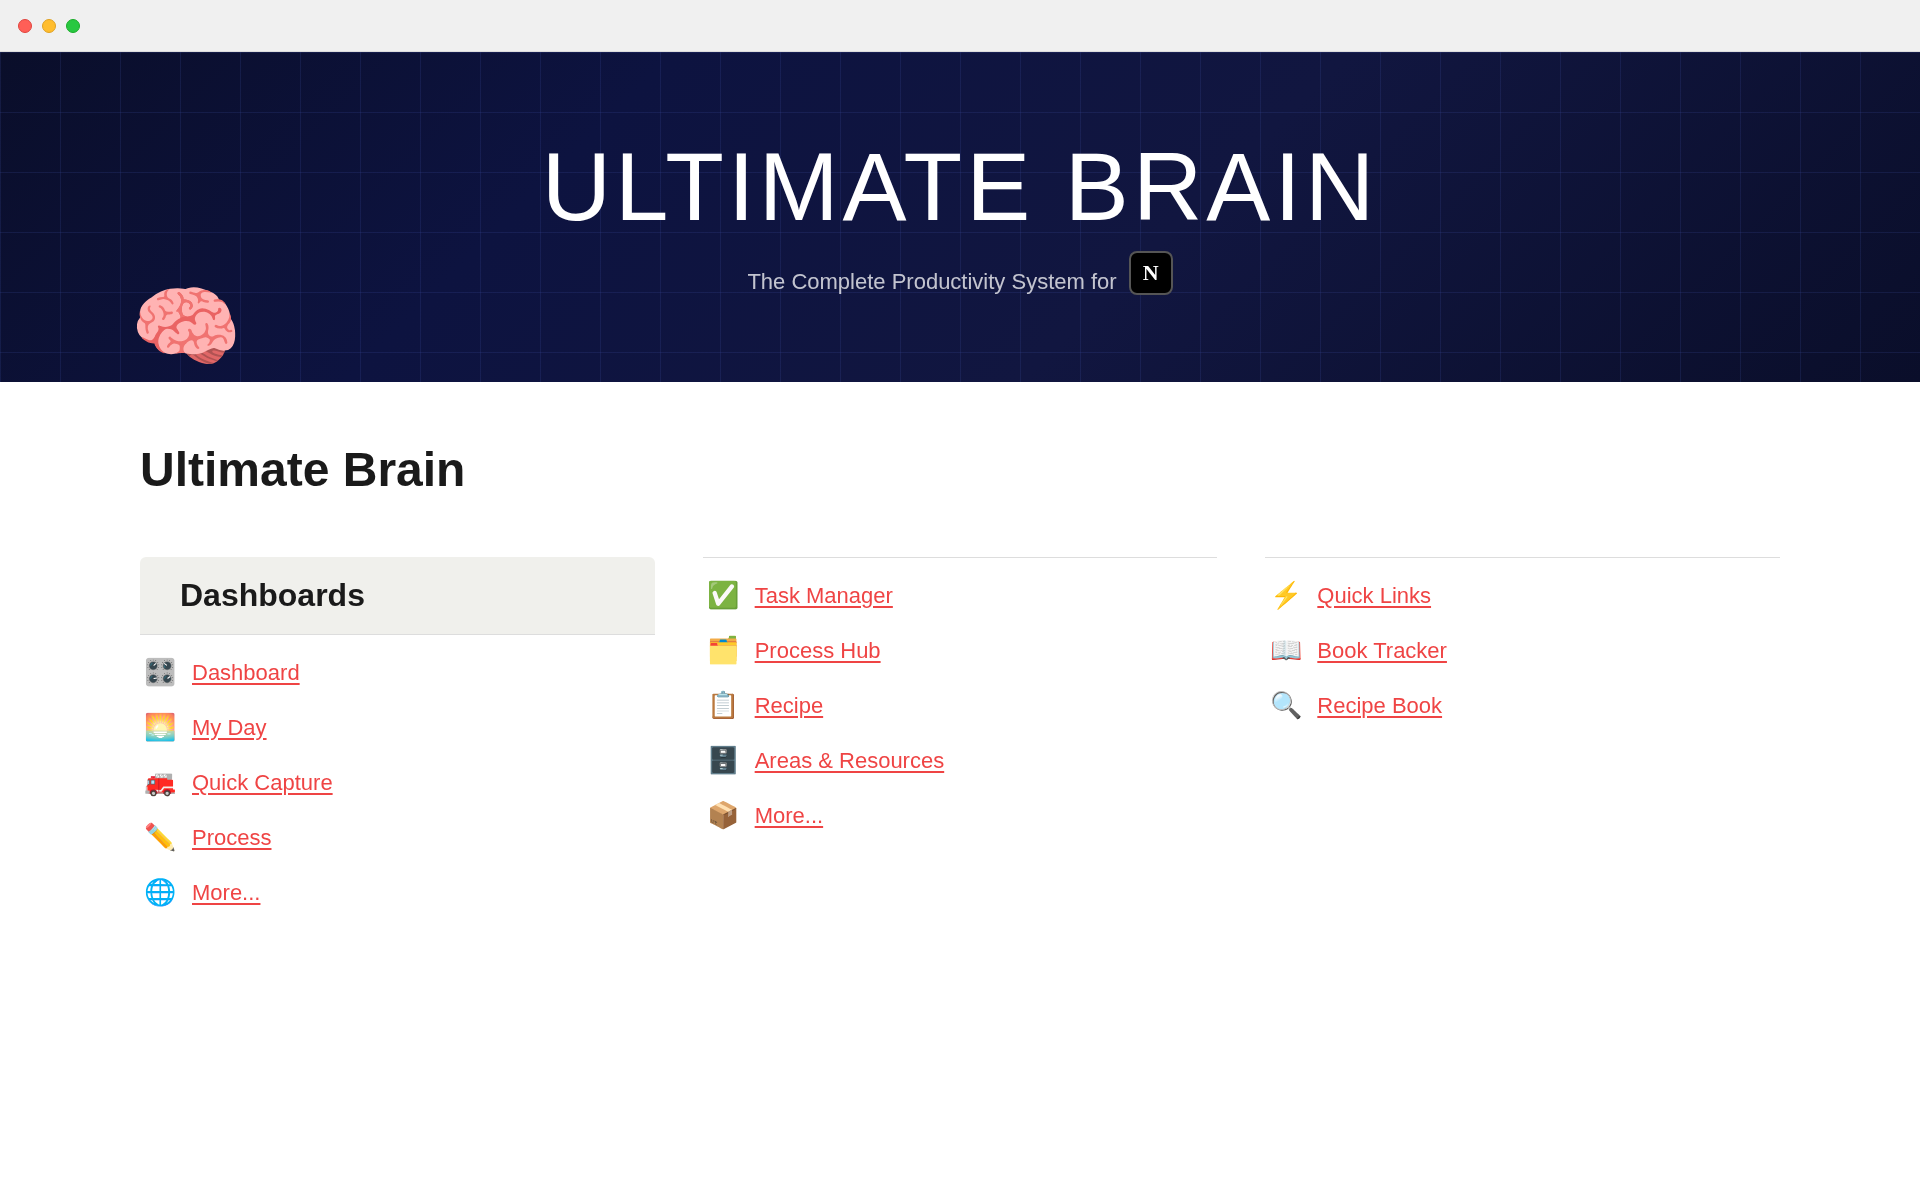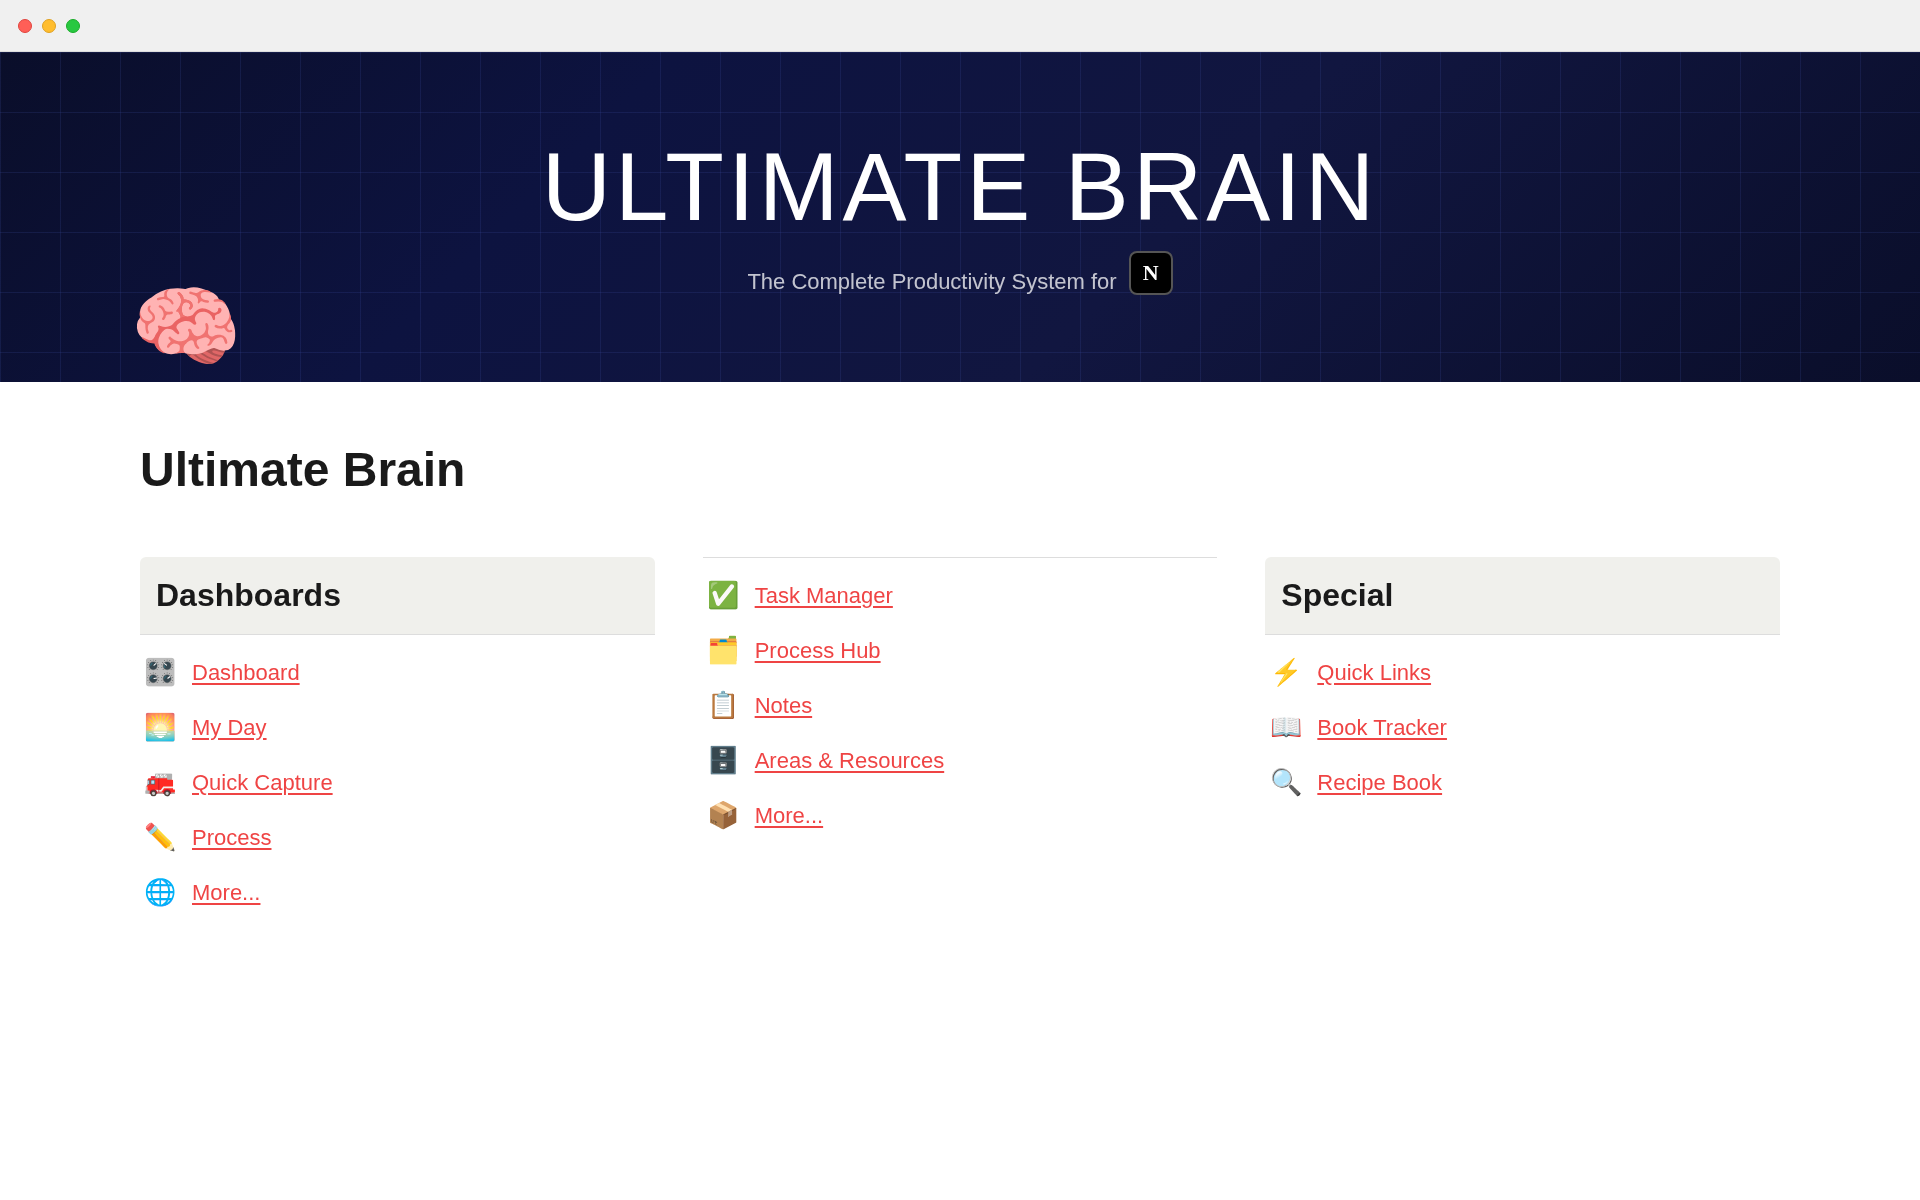--- a/index.html
+++ b/index.html
@@ -138,21 +138,21 @@
       gap: 48px;
     }
 
     .column-section {
       display: flex;
       flex-direction: column;
     }
 
     .column-header {
       background: #f0f0ec;
-      padding: 20px 16px;
+      padding: 20px 40px;
       border-radius: 6px 6px 0 0;
       margin-bottom: 0;
     }
 
     .column-header-title {
       font-size: 32px;
       font-weight: 700;
       color: #1a1a1a;
     }
 
@@ -256,34 +256,33 @@
           <div class="column-item">
             <span class="item-icon">✅</span>
             <span class="item-label">Task Manager</span>
           </div>
           <div class="column-item">
             <span class="item-icon">🗂️</span>
             <span class="item-label">Process Hub</span>
           </div>
           <div class="column-item">
             <span class="item-icon">📋</span>
-            <span class="item-label">Notes</span>
+            <span class="item-label">Recipe</span>
           </div>
           <div class="column-item">
             <span class="item-icon">🗄️</span>
             <span class="item-label">Areas &amp; Resources</span>
           </div>
           <div class="column-item">
             <span class="item-icon">📦</span>
             <span class="item-label">More...</span>
           </div>
         </div>
       </div>
       <div class="column-section">
-        <div class="column-header"><span class="column-header-title">Special</span></div>
         <div class="column-divider"></div>
         <div class="column-items">
           <div class="column-item">
             <span class="item-icon">⚡</span>
             <span class="item-label">Quick Links</span>
           </div>
           <div class="column-item">
             <span class="item-icon">📖</span>
             <span class="item-label">Book Tracker</span>
           </div>

